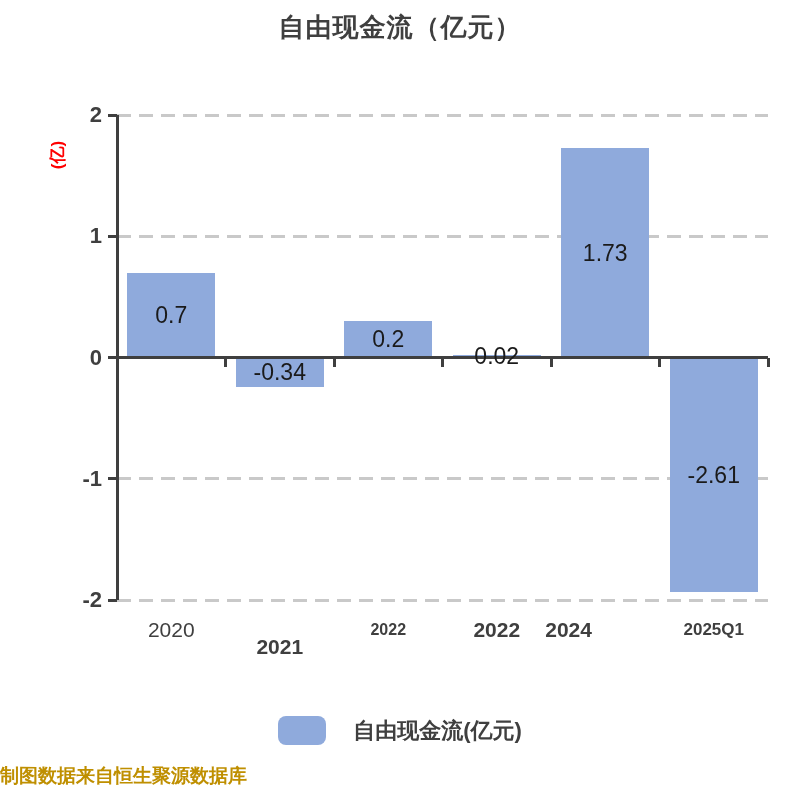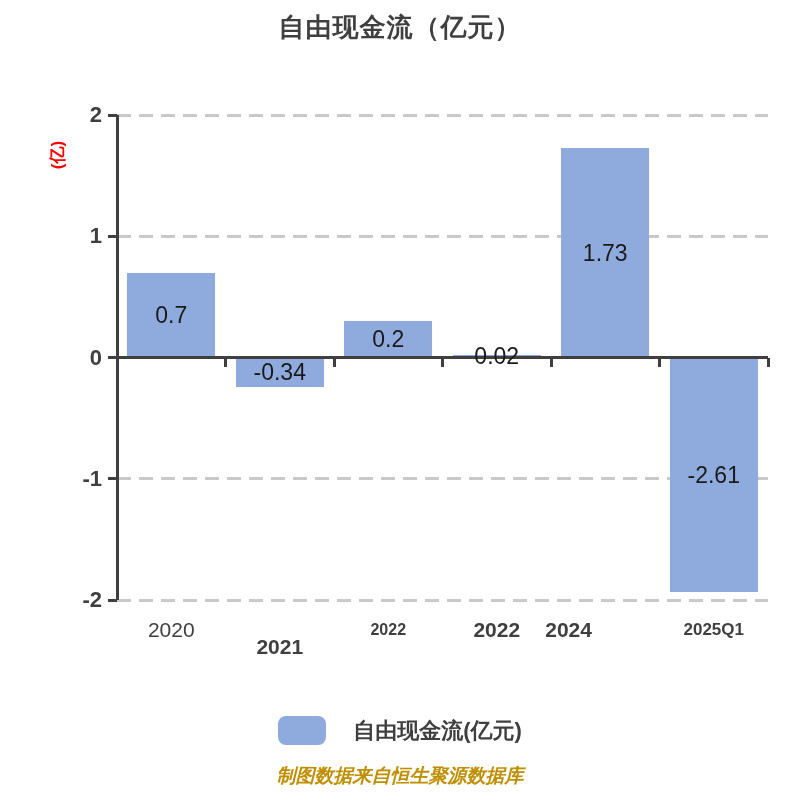--- a/index.html
+++ b/index.html
@@ -46,25 +46,23 @@
     width: 48px; height: 29px;
     border-radius: 8px;
   }
   .legend-label {
     font-size: 22px;
     font-weight: bold;
   }
   .footer-note {
     position: absolute;
     top: 763px; left: 0; width: 100%;
-    text-align: center;
     font-size: 19px;
     font-weight: bold;
     z-index: 5;
-    font-style: italic;
   }
   .abs { position: absolute; }
 </style>
 </head>
 <body>
 
 <div id="chart">
   <div class="chart-title" style="color: rgb(63, 63, 63);">自由现金流（亿元）</div>
   <div class="y-axis-title" style="color: rgb(255, 0, 0);">(亿)</div>
 

